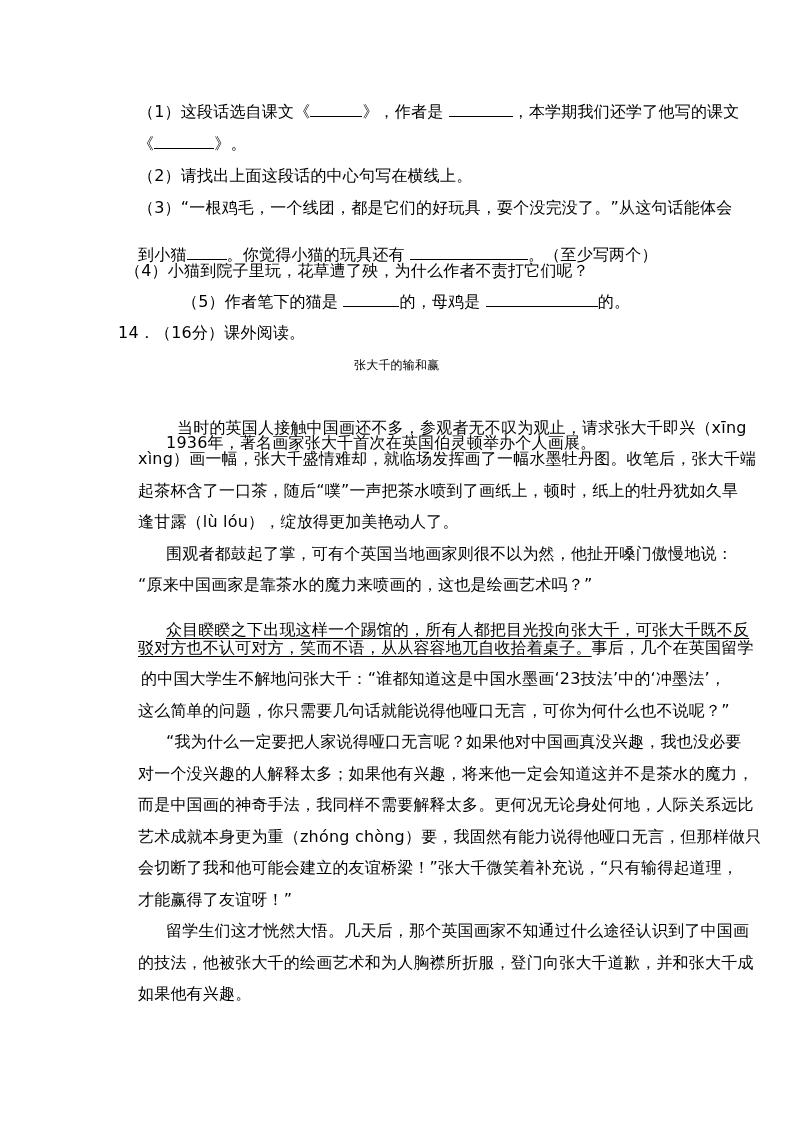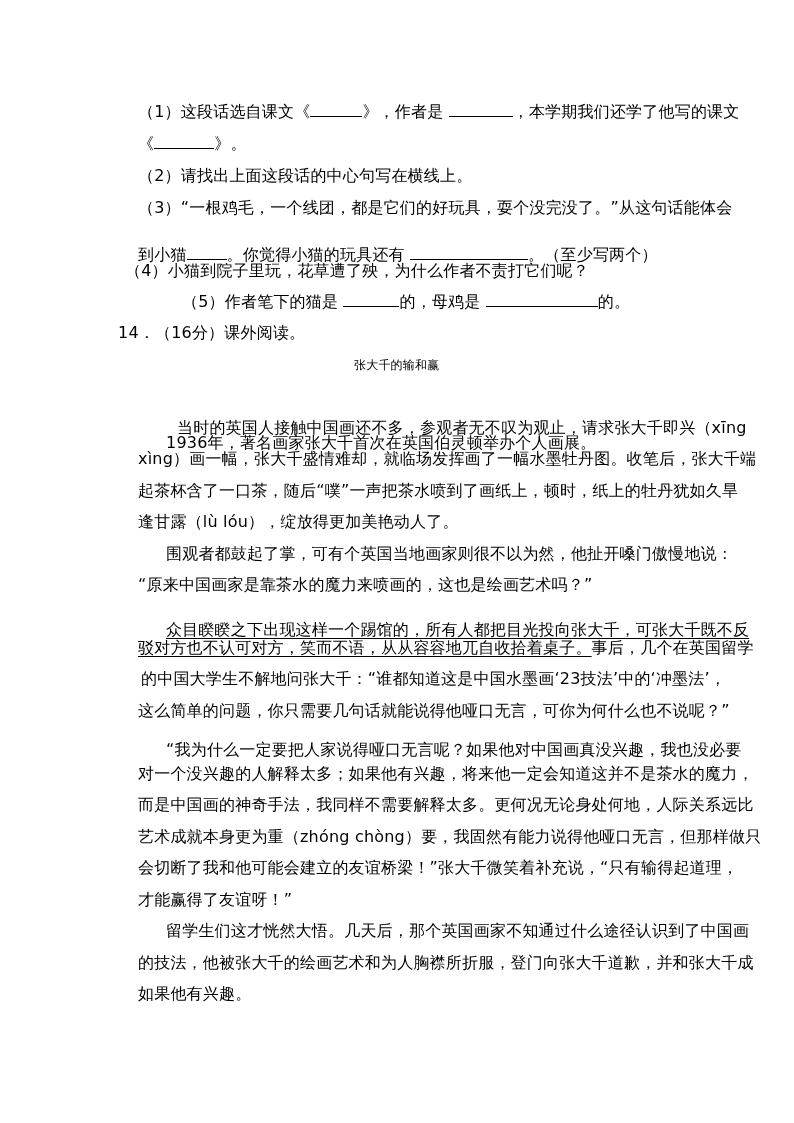--- a/index.html
+++ b/index.html
@@ -39,21 +39,21 @@
 <div class="line" style="left:138px; top:481px;">起茶杯含了一口茶，随后“噗”一声把茶水喷到了画纸上，顿时，纸上的牡丹犹如久旱</div>
 <div class="line" style="left:138px; top:512px;">逢甘露（lù lóu），绽放得更加美艳动人了。</div>
 <div class="line" style="left:166px; top:544px;">围观者都鼓起了掌，可有个英国当地画家则很不以为然，他扯开嗓门傲慢地说：</div>
 <div class="line" style="left:138px; top:575px;">“原来中国画家是靠茶水的魔力来喷画的，这也是绘画艺术吗？”</div>
 <div class="line u" style="left:166px; top:606px;">众目睽睽之下出现这样一个踢馆的，所有人都把目光投向张大千，可张大千既不反</div>
 <div class="line" style="left:138px; top:638px;">
   <span class="u">驳对方也不认可对方，笑而不语，从从容容地兀自收拾着桌子。</span><span>事后，几个在英国留学</span>
 </div>
 <div class="line" style="left:141px; top:669px;">的中国大学生不解地问张大千：“谁都知道这是中国水墨画‘23技法’中的‘冲墨法’，</div>
 <div class="line" style="left:138px; top:701px;">这么简单的问题，你只需要几句话就能说得他哑口无言，可你为何什么也不说呢？”</div>
-<div class="line" style="left:166px; top:732px;margin-top:8px;">“我为什么一定要把人家说得哑口无言呢？如果他对中国画真没兴趣，我也没必要</div>
+<div class="line" style="left:166px; top:732px;">“我为什么一定要把人家说得哑口无言呢？如果他对中国画真没兴趣，我也没必要</div>
 <div class="line" style="left:138px; top:764px;">对一个没兴趣的人解释太多；如果他有兴趣，将来他一定会知道这并不是茶水的魔力，</div>
 <div class="line" style="left:138px; top:795px;text-align:right;">而是中国画的神奇手法，我同样不需要解释太多。更何况无论身处何地，人际关系远比</div>
 <div class="line" style="left:138px; top:827px;">艺术成就本身更为重（zhóng chòng）要，我固然有能力说得他哑口无言，但那样做只</div>
 <div class="line" style="left:138px; top:858px;">会切断了我和他可能会建立的友谊桥梁！”张大千微笑着补充说，“只有输得起道理，</div>
 <div class="line" style="left:138px; top:890px;">才能赢得了友谊呀！”</div>
 <div class="line" style="left:166px; top:921px;">留学生们这才恍然大悟。几天后，那个英国画家不知通过什么途径认识到了中国画</div>
 <div class="line" style="left:138px; top:953px;">的技法，他被张大千的绘画艺术和为人胸襟所折服，登门向张大千道歉，并和张大千成</div>
 <div class="line" style="left:138px; top:984px;">如果他有兴趣。</div>
 
 </body></html>

